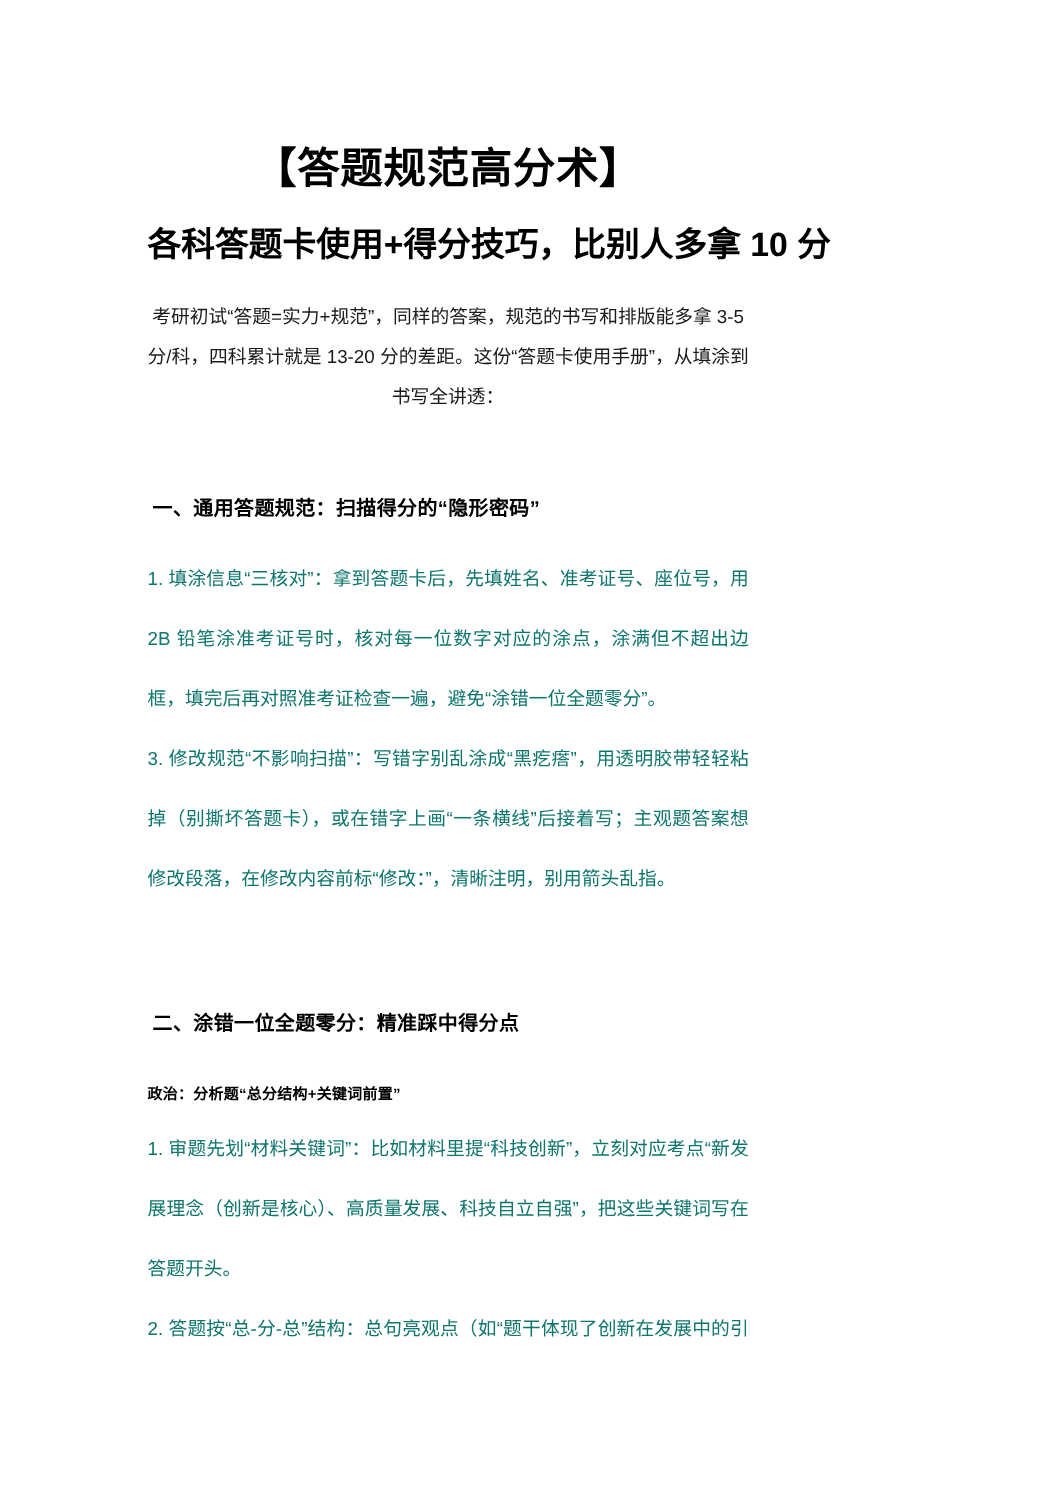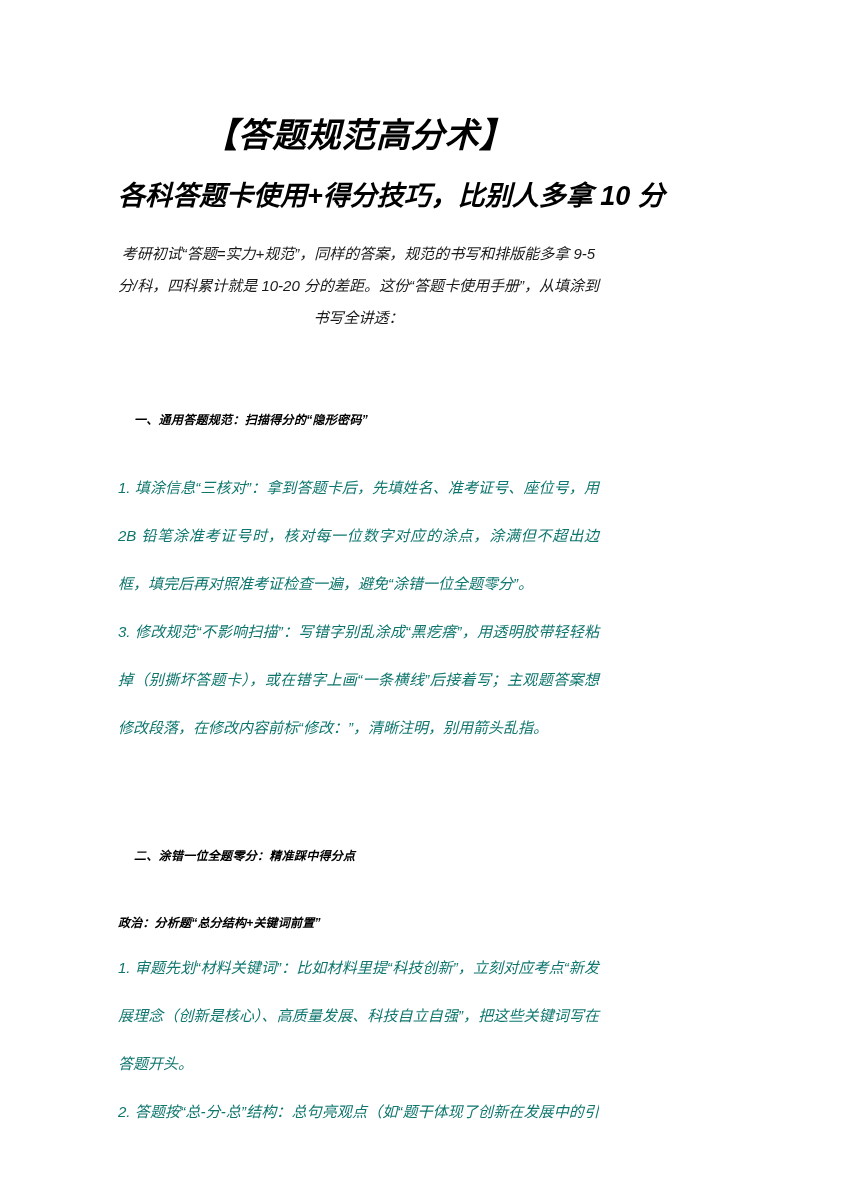--- a/index.html
+++ b/index.html
@@ -16,21 +16,20 @@
     color: #1a1a1a;
     -webkit-font-smoothing: antialiased;
   }
   .page {
     position: relative;
     width: 717px;
     height: 1200px;
     box-sizing: border-box;
     padding: 0 118px;
     background: #ffffff;
-    font-style: italic;
   }
   .doc-title {
     margin: 0;
     padding-top: 112px;
     text-align: center;
     font-size: 34px;
     line-height: 46px;
     font-weight: 700;
     letter-spacing: 0.5px;
     color: #000000;
@@ -51,22 +50,22 @@
     padding-top: 22px;
     text-align: center;
     font-size: 15px;
     line-height: 32px;
     color: #1a1a1a;
   }
   .section {
     margin: 0;
   }
   .section-heading {
-    margin: 16px;
-    font-size: 12px;
+    margin: 4px;
+    font-size: 16px;
     line-height: 28px;
     font-weight: 700;
     color: #000000;
     letter-spacing: 0.3px;
   }
   .section-1-heading { padding-top: 56px; }
   .section-2-heading { padding-top: 74px; }
   .sub-heading {
     margin: 0;
     padding-top: 24px;
@@ -93,21 +92,21 @@
 </style>
 </head>
 <body>
 
 <div class="page">
 
   <h1 class="doc-title">【答题规范高分术】</h1>
 
   <h2 class="doc-subtitle">各科答题卡使用+得分技巧，比别人多拿 10 分</h2>
 
-  <p class="intro">考研初试“答题=实力+规范”，同样的答案，规范的书写和排版能多拿 9-5 分/科，四科累计就是 10-20 分的差距。这份“答题卡使用手册”，从填涂到书写全讲透：</p>
+  <p class="intro">考研初试“答题=实力+规范”，同样的答案，规范的书写和排版能多拿 3-5 分/科，四科累计就是 13-20 分的差距。这份“答题卡使用手册”，从填涂到书写全讲透：</p>
 
   <section class="section">
     <h3 class="section-heading section-1-heading">一、通用答题规范：扫描得分的“隐形密码”</h3>
 
     <p class="body-para first-para-s1">1. 填涂信息“三核对”：拿到答题卡后，先填姓名、准考证号、座位号，用 2B 铅笔涂准考证号时，核对每一位数字对应的涂点，涂满但不超出边框，填完后再对照准考证检查一遍，避免“涂错一位全题零分”。</p>
 
 
     <p class="body-para">3. 修改规范“不影响扫描”：写错字别乱涂成“黑疙瘩”，用透明胶带轻轻粘掉（别撕坏答题卡），或在错字上画“一条横线”后接着写；主观题答案想修改段落，在修改内容前标“修改：”，清晰注明，别用箭头乱指。</p>
   </section>
 

